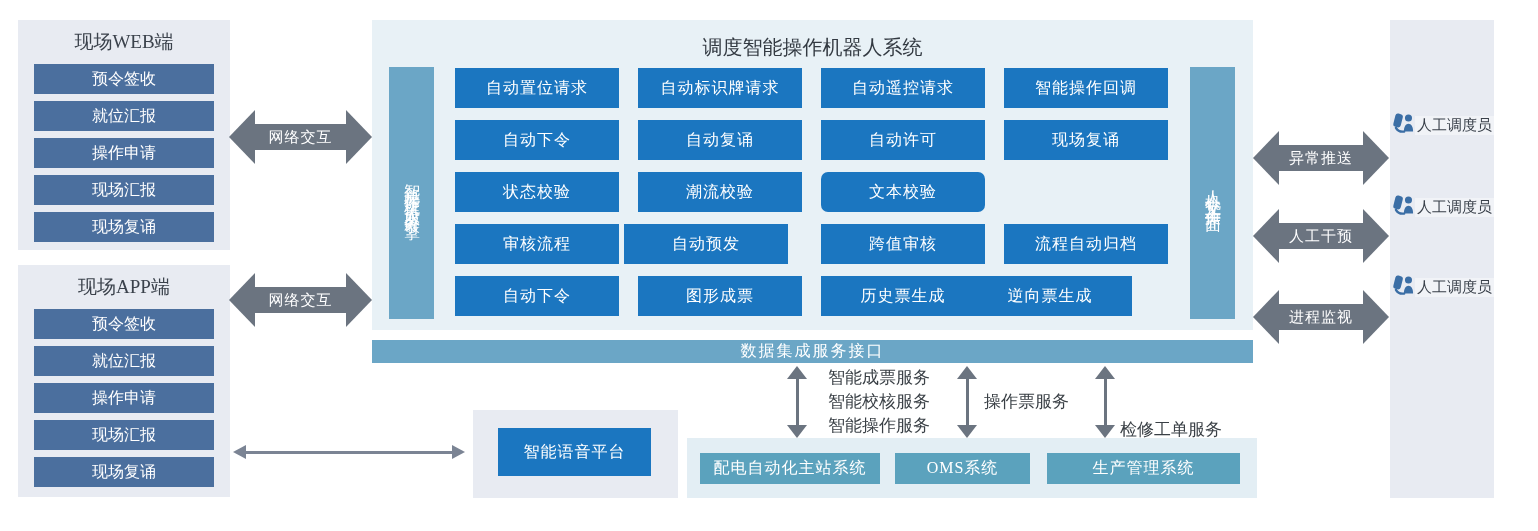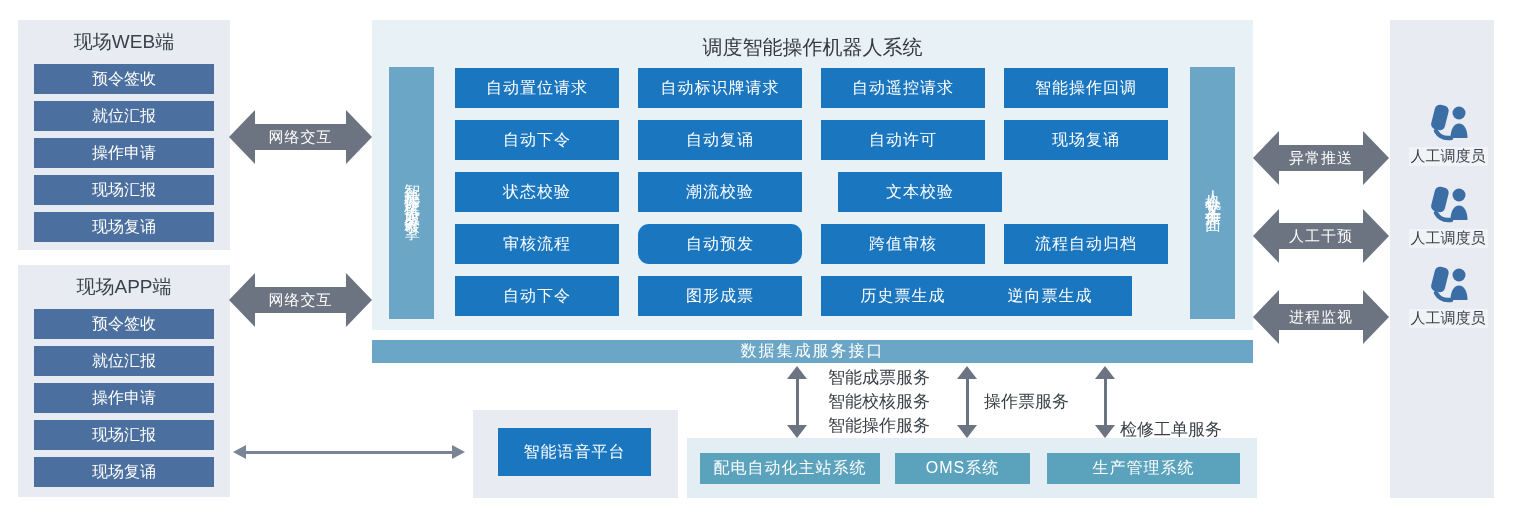--- a/index.html
+++ b/index.html
@@ -12,21 +12,21 @@
     --icon-blue:#3b6ea5;
     --panel-bg:#e8ebf2;
     --main-bg:#e8f1f6;
     --bottom-bg:#e3eef4;
     --text-dark:#3a4046;
   }
   *{margin:0;padding:0;box-sizing:border-box;}
   html,body{width:1538px;height:531px;background:#fff;
     font-family:"Liberation Sans","DejaVu Sans",sans-serif;color:var(--text-dark);}
   .abs{position:absolute;}
-  .stage{position:relative;width:1538px;height:531px;overflow:hidden;}
+  .stage{position:relative;width:1538px;height:531px;overflow:hidden;font-family:Liberation Serif, serif;}
 
   
   .side-panel{background:var(--panel-bg);}
   .side-panel .panel-title{text-align:center;font-size:19px;padding-top:9px;height:44px;color:#3b424c;}
   .side-item{width:180px;height:30px;margin:0 auto 7px auto;background:var(--slate-blue);
     color:#fff;font-size:16px;display:flex;align-items:center;justify-content:center;}
 
   
   .harrow{display:flex;align-items:center;height:54px;}
   .harrow .head-l{width:0;height:0;border-top:27px solid transparent;border-bottom:27px solid transparent;border-right:26px solid var(--arrow-gray);}
@@ -65,21 +65,21 @@
   .voice-box{position:absolute;left:25px;top:18px;width:153px;height:48px;background:var(--button-blue);
     color:#fff;font-size:16px;display:flex;align-items:center;justify-content:center;letter-spacing:1px;}
   .thin-arrow{display:flex;align-items:center;height:16px;}
   .thin-arrow .t-l{width:0;height:0;border-top:7px solid transparent;border-bottom:7px solid transparent;border-right:13px solid var(--thin-gray);}
   .thin-arrow .t-r{width:0;height:0;border-top:7px solid transparent;border-bottom:7px solid transparent;border-left:13px solid var(--thin-gray);}
   .thin-arrow .t-s{flex:1;height:3px;background:var(--thin-gray);}
   .voice-link-label{font-size:18px;color:var(--text-dark);text-align:center;white-space:nowrap;}
 
   
   .persons-panel{background:var(--panel-bg);}
-  .person-block{position:absolute;left:0;width:100%;display:flex;flex-direction:column;align-items:center;margin-left:6px;}
+  .person-block{position:absolute;left:0;width:100%;display:flex;flex-direction:row;align-items:center;}
   .person-label{font-size:15px;color:#39404a;margin-top:3px;background:rgba(255,255,255,0.4);padding:0 2px;white-space:nowrap;}
 </style>
 </head>
 <body>
 
 <div class="stage">
 
   <div class="abs side-panel" style="left:18px;top:20px;width:212px;height:230px;">
     <div class="panel-title">现场WEB端</div>
     <div class="side-item">预令签收</div>
@@ -119,24 +119,24 @@
     <div class="grid-btn" style="left:449px;top:48px;">自动遥控请求</div>
     <div class="grid-btn" style="left:632px;top:48px;">智能操作回调</div>
 
     <div class="grid-btn" style="left:83px;top:100px;">自动下令</div>
     <div class="grid-btn" style="left:266px;top:100px;">自动复诵</div>
     <div class="grid-btn" style="left:449px;top:100px;">自动许可</div>
     <div class="grid-btn" style="left:632px;top:100px;">现场复诵</div>
 
     <div class="grid-btn" style="left:83px;top:152px;">状态校验</div>
     <div class="grid-btn" style="left:266px;top:152px;">潮流校验</div>
-    <div class="grid-btn" style="left:466px;top:152px;">文本校验</div>
+    <div class="grid-btn" style="left:449px;top:152px;border-radius:7px;">文本校验</div>
 
     <div class="grid-btn" style="left:83px;top:204px;">审核流程</div>
-    <div class="grid-btn" style="left:266px;top:204px;border-radius:11px;">自动预发</div>
+    <div class="grid-btn" style="left:252px;top:204px;">自动预发</div>
     <div class="grid-btn" style="left:449px;top:204px;">跨值审核</div>
     <div class="grid-btn" style="left:632px;top:204px;">流程自动归档</div>
 
     <div class="grid-btn" style="left:83px;top:256px;">自动下令</div>
     <div class="grid-btn" style="left:266px;top:256px;">图形成票</div>
     <div class="grid-btn" style="left:449px;top:256px;">历史票生成</div>
     <div class="grid-btn" style="left:596px;top:256px;">逆向票生成</div>
   </div>
 
   <div class="abs data-bus" style="left:372px;top:340px;width:881px;height:23px;">数据集成服务接口</div>

